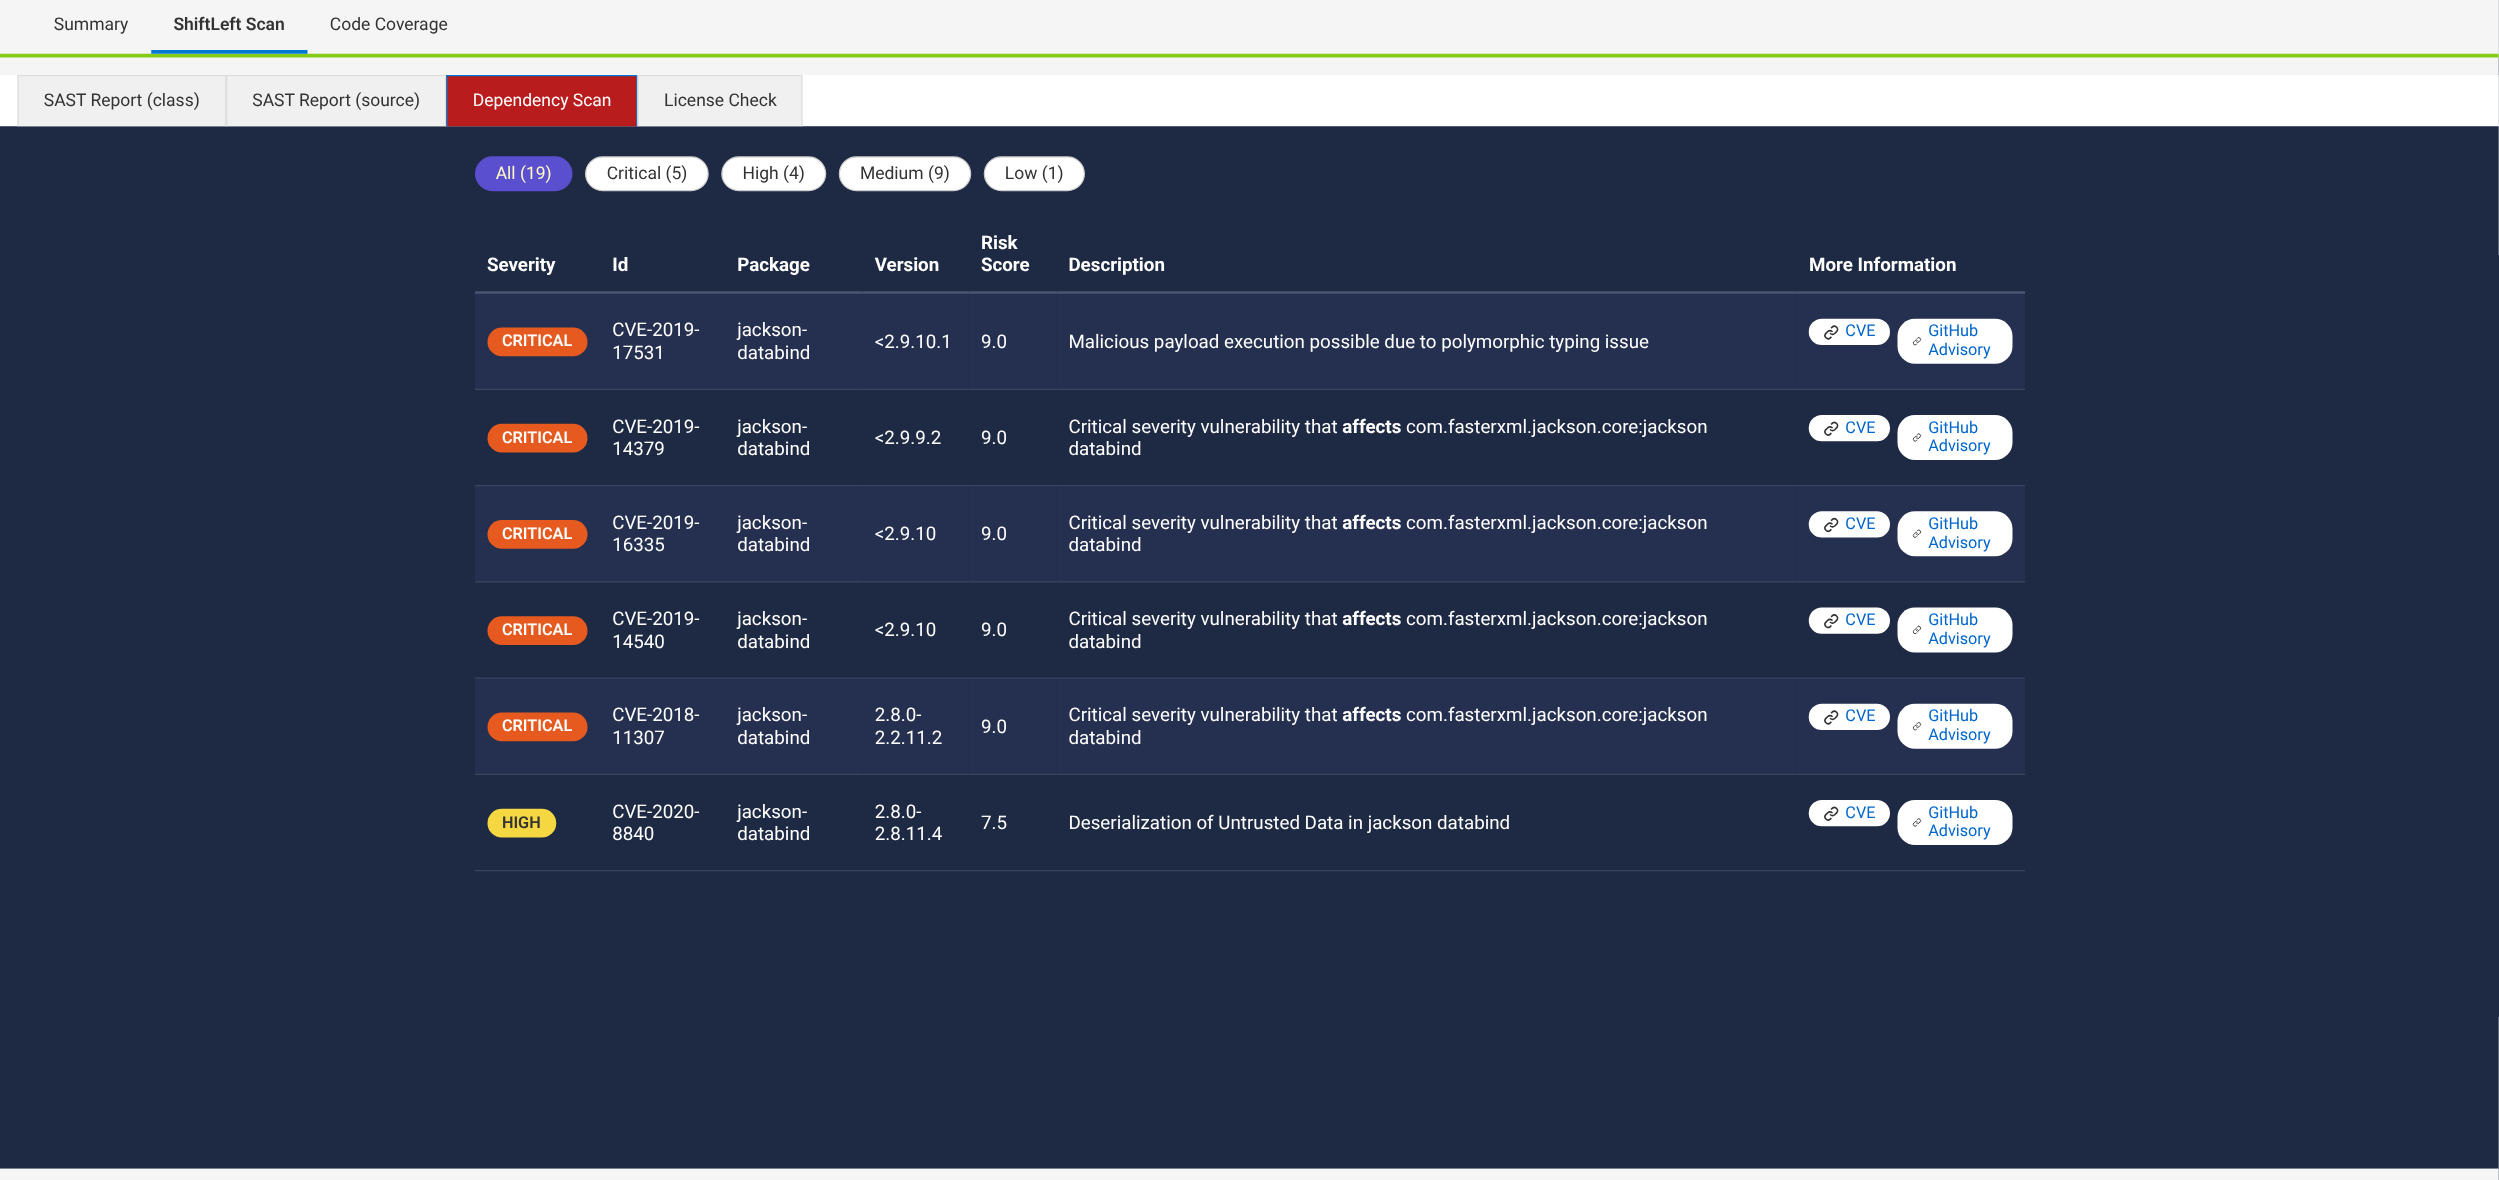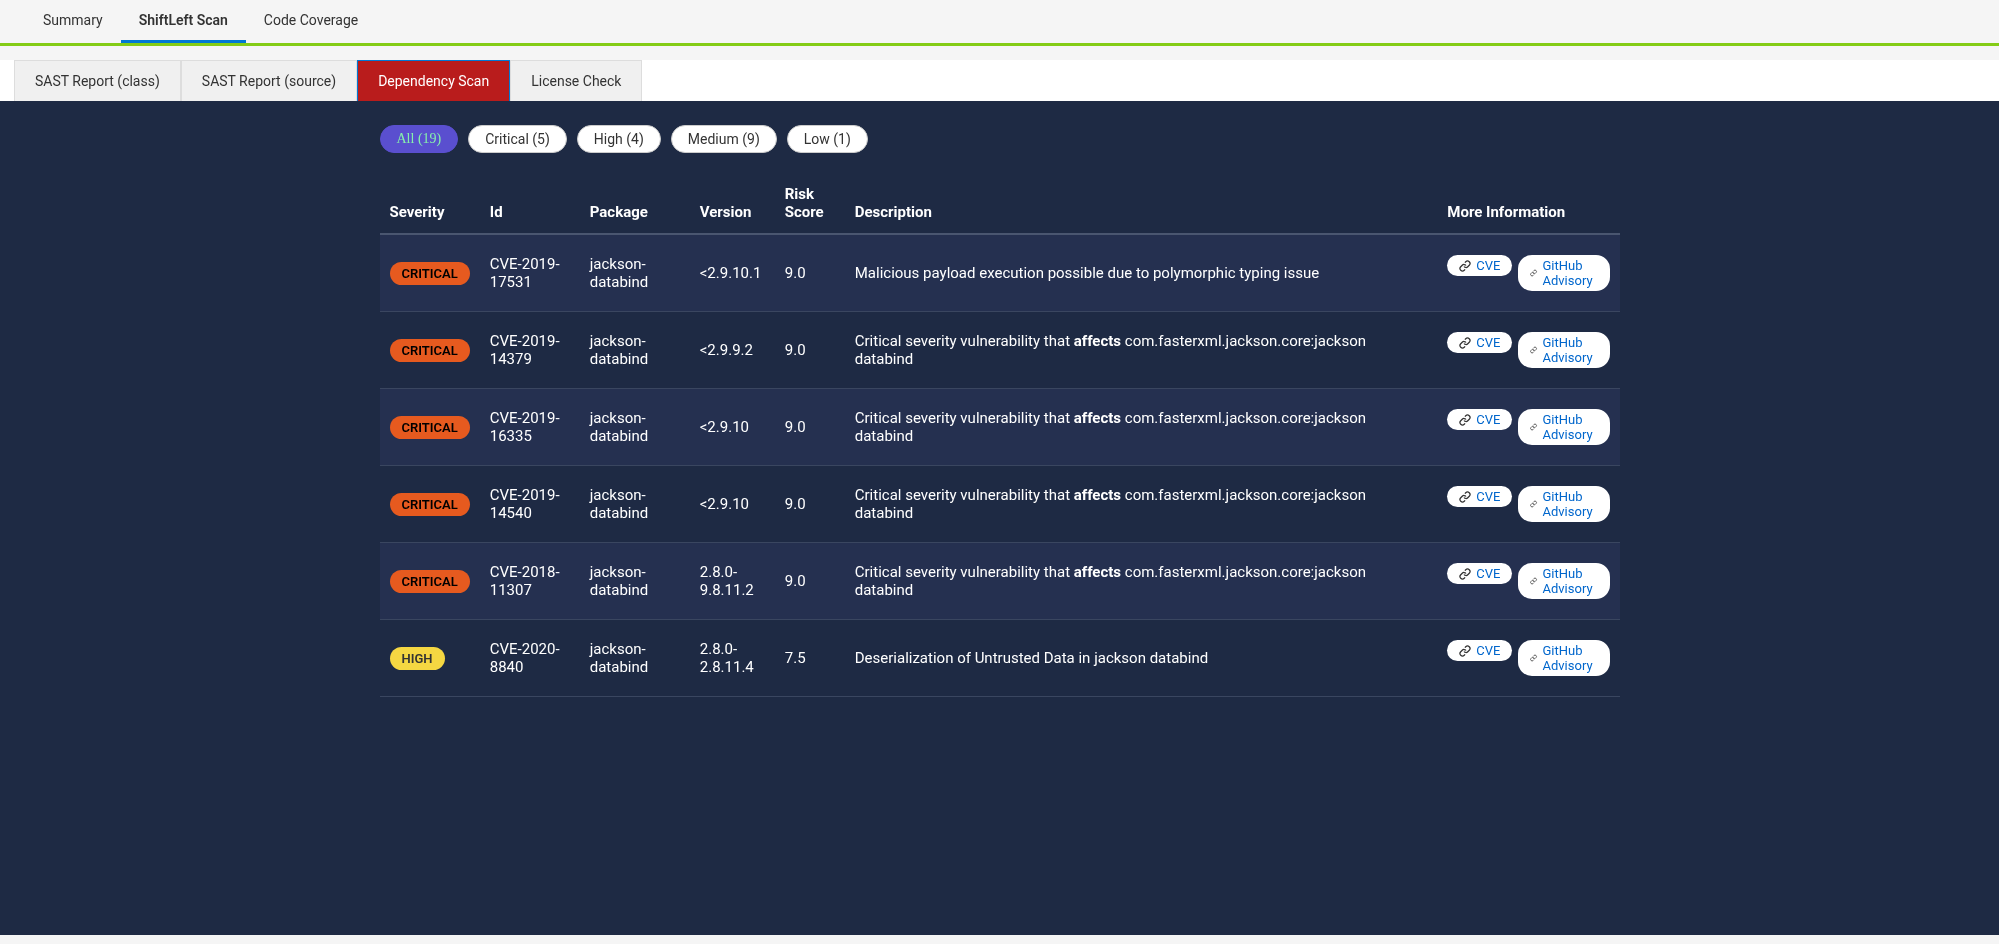--- a/index.html
+++ b/index.html
@@ -77,23 +77,22 @@
       padding: 5px 16px;
       border-radius: 18px;
       font-size: 14px;
       cursor: pointer;
       background: #fff;
       color: #333;
       border: 1px solid #ccc;
     }
     .pill.active {
       background: #5a4fcf;
-      color: #86efac;
+      color: #fef9c3;
       border-color: #5a4fcf;
-      font-family: Liberation Serif, serif;
     }
     
     table {
       width: 100%;
       border-collapse: collapse;
     }
     thead th {
       text-align: left;
       padding: 12px 10px;
       font-size: 15px;
@@ -113,21 +112,21 @@
       vertical-align: middle;
     }
     
     .sev-badge {
       display: inline-block;
       padding: 4px 12px;
       border-radius: 14px;
       font-size: 13px;
       font-weight: 600;
     }
-    .sev-CRITICAL { background: #e65a1f; color: #000000; }
+    .sev-CRITICAL { background: #e65a1f; color: #ffffff; }
     .sev-HIGH { background: #f5d742; color: #333; }
     
     .desc strong { font-weight: 700; }
     
     .info-links {
       display: flex;
       flex-direction: row;
       gap: 6px;
       align-items: flex-start;
     }
@@ -268,21 +267,21 @@
                     <path d="M10 13a5 5 0 0 0 7.54.54l3-3a5 5 0 0 0-7.07-7.07l-1.72 1.71"></path>
                     <path d="M14 11a5 5 0 0 0-7.54-.54l-3 3a5 5 0 0 0 7.07 7.07l1.71-1.71"></path>
                   </svg> GitHub Advisory</a>
               </div>
             </td>
           </tr>
           <tr>
             <td><span class="sev-badge sev-CRITICAL">CRITICAL</span></td>
             <td>CVE-2018-11307</td>
             <td>jackson-databind</td>
-            <td>2.8.0-9.8.11.2</td>
+            <td>2.8.0-2.2.11.2</td>
             <td>9.0</td>
             <td class="desc">Critical severity vulnerability that <strong>affects</strong> com.fasterxml.jackson.core:jackson databind</td>
             <td>
               <div class="info-links">
                 <a class="info-link"><svg viewBox="0 0 24 24" fill="none" stroke="#333" stroke-width="2.5">
                     <path d="M10 13a5 5 0 0 0 7.54.54l3-3a5 5 0 0 0-7.07-7.07l-1.72 1.71"></path>
                     <path d="M14 11a5 5 0 0 0-7.54-.54l-3 3a5 5 0 0 0 7.07 7.07l1.71-1.71"></path>
                   </svg> CVE</a>
                 <a class="info-link"><svg viewBox="0 0 24 24" fill="none" stroke="#333" stroke-width="2.5">
                     <path d="M10 13a5 5 0 0 0 7.54.54l3-3a5 5 0 0 0-7.07-7.07l-1.72 1.71"></path>

